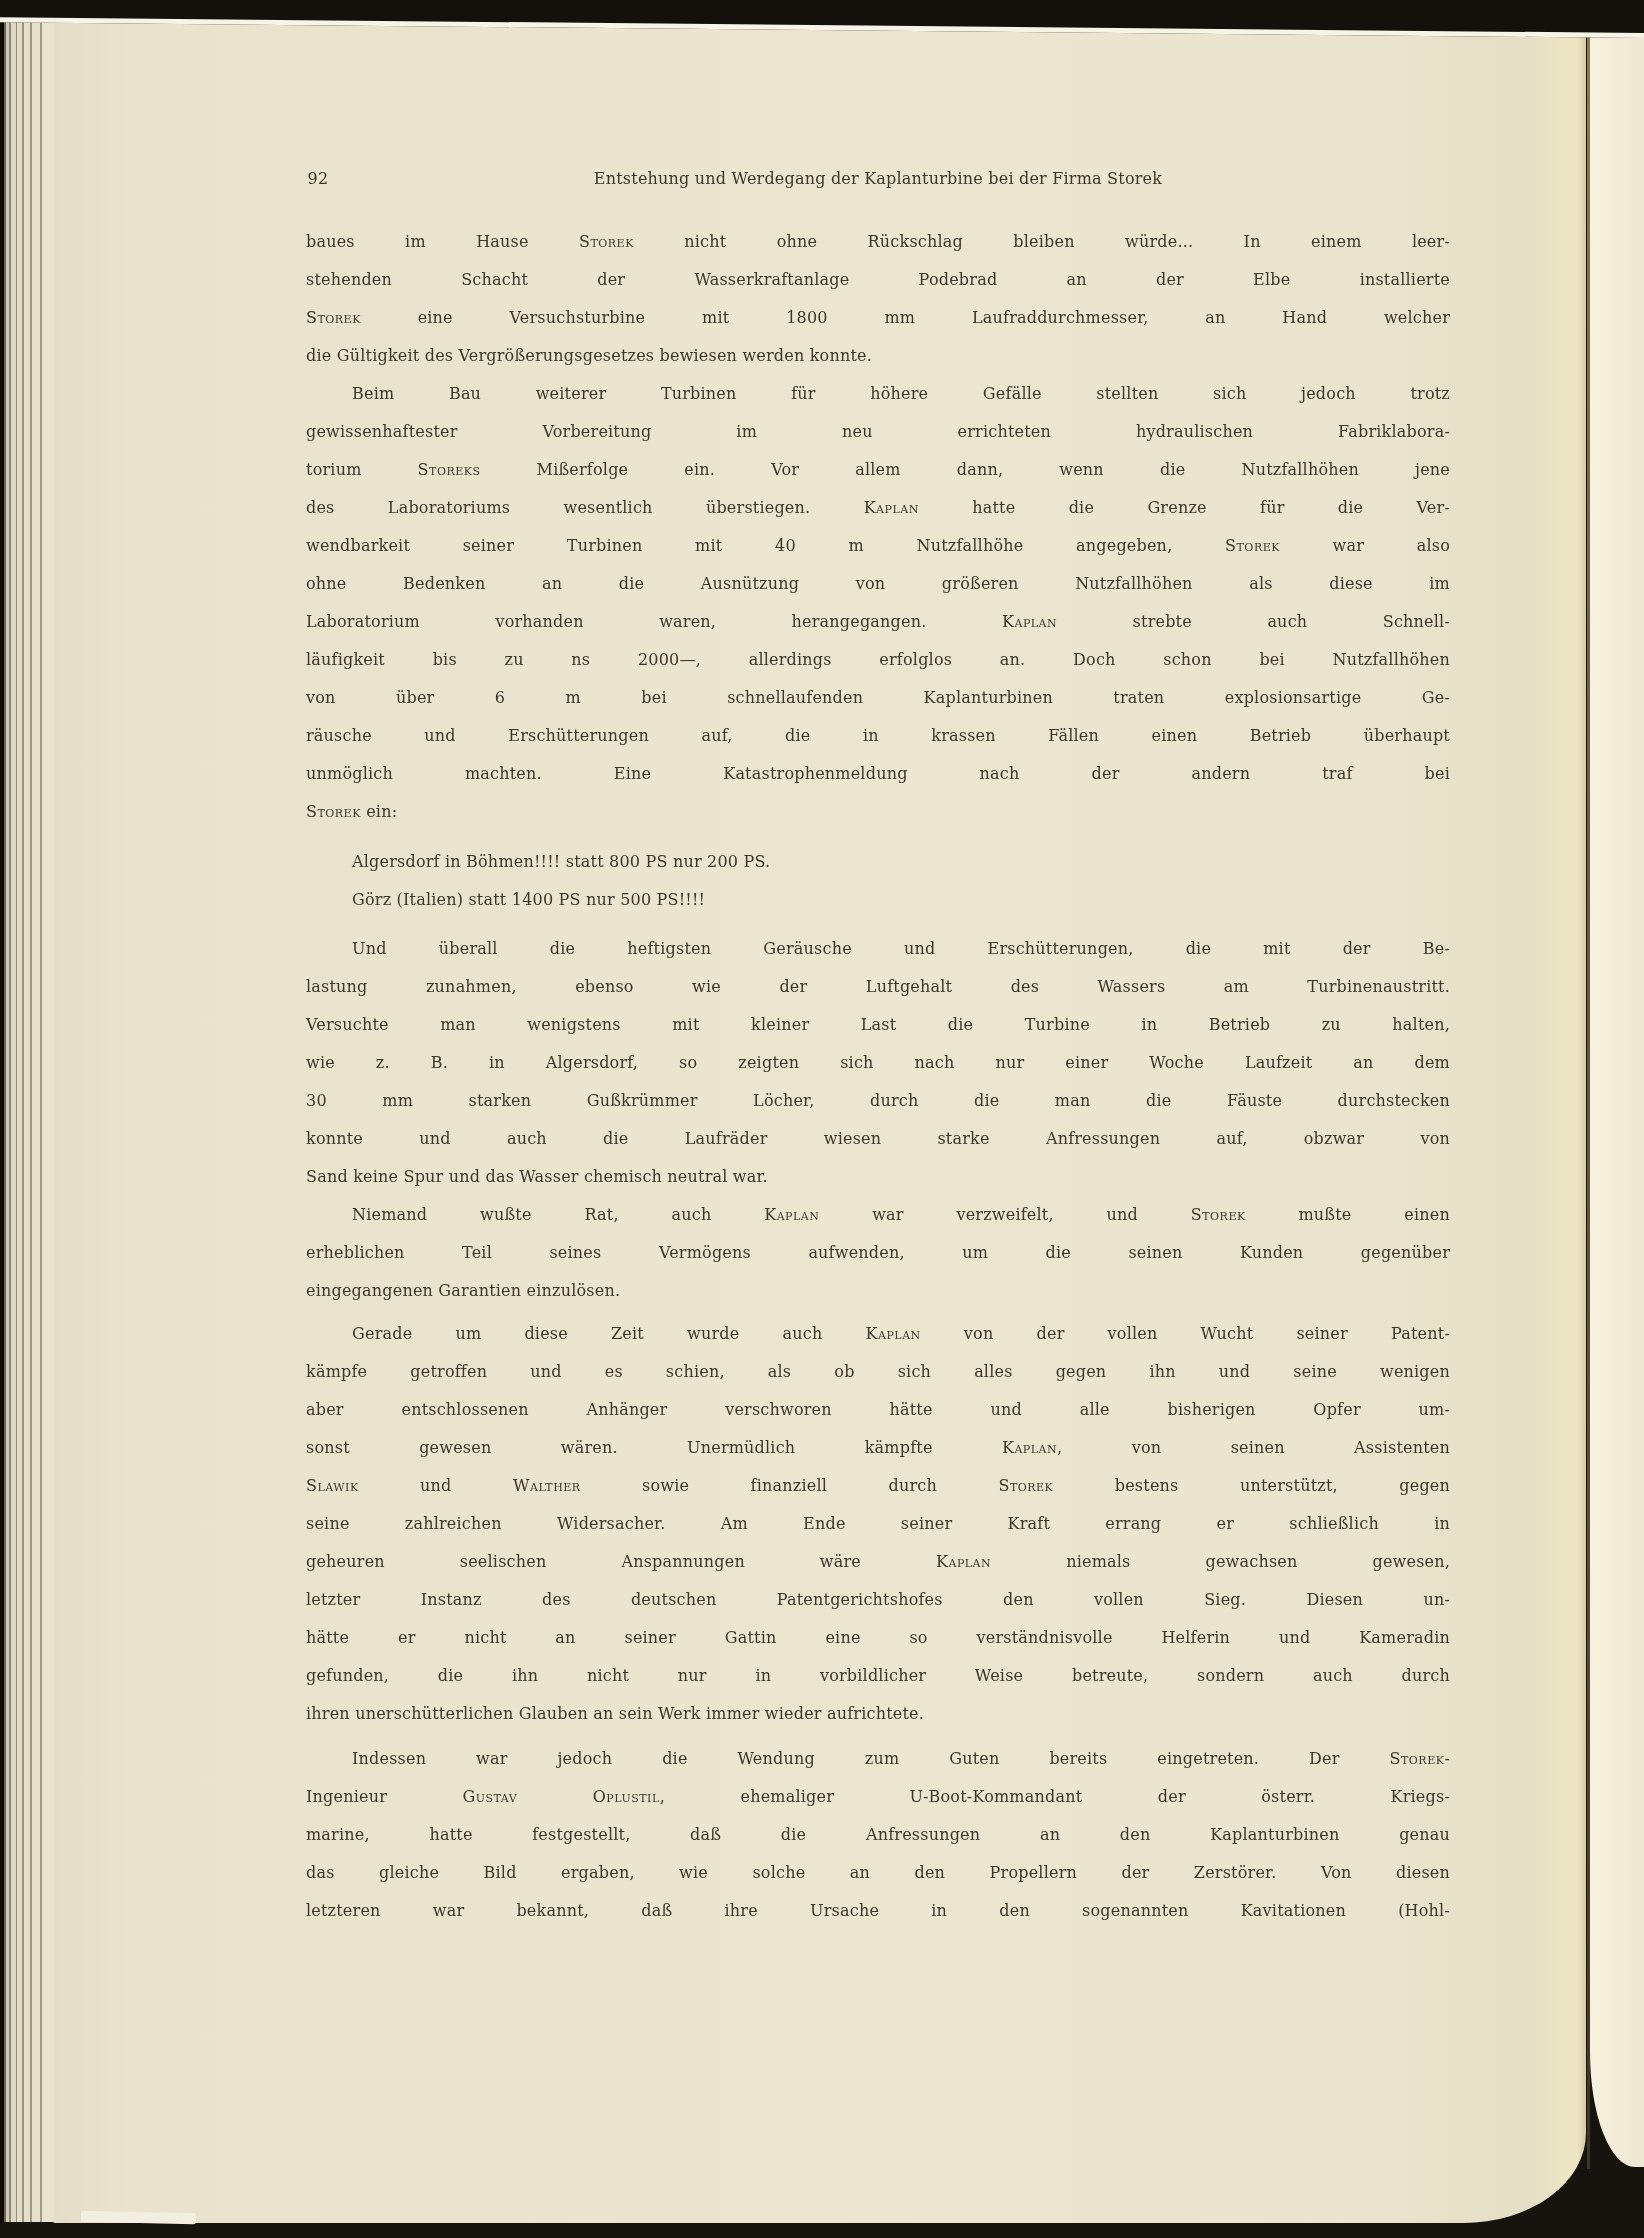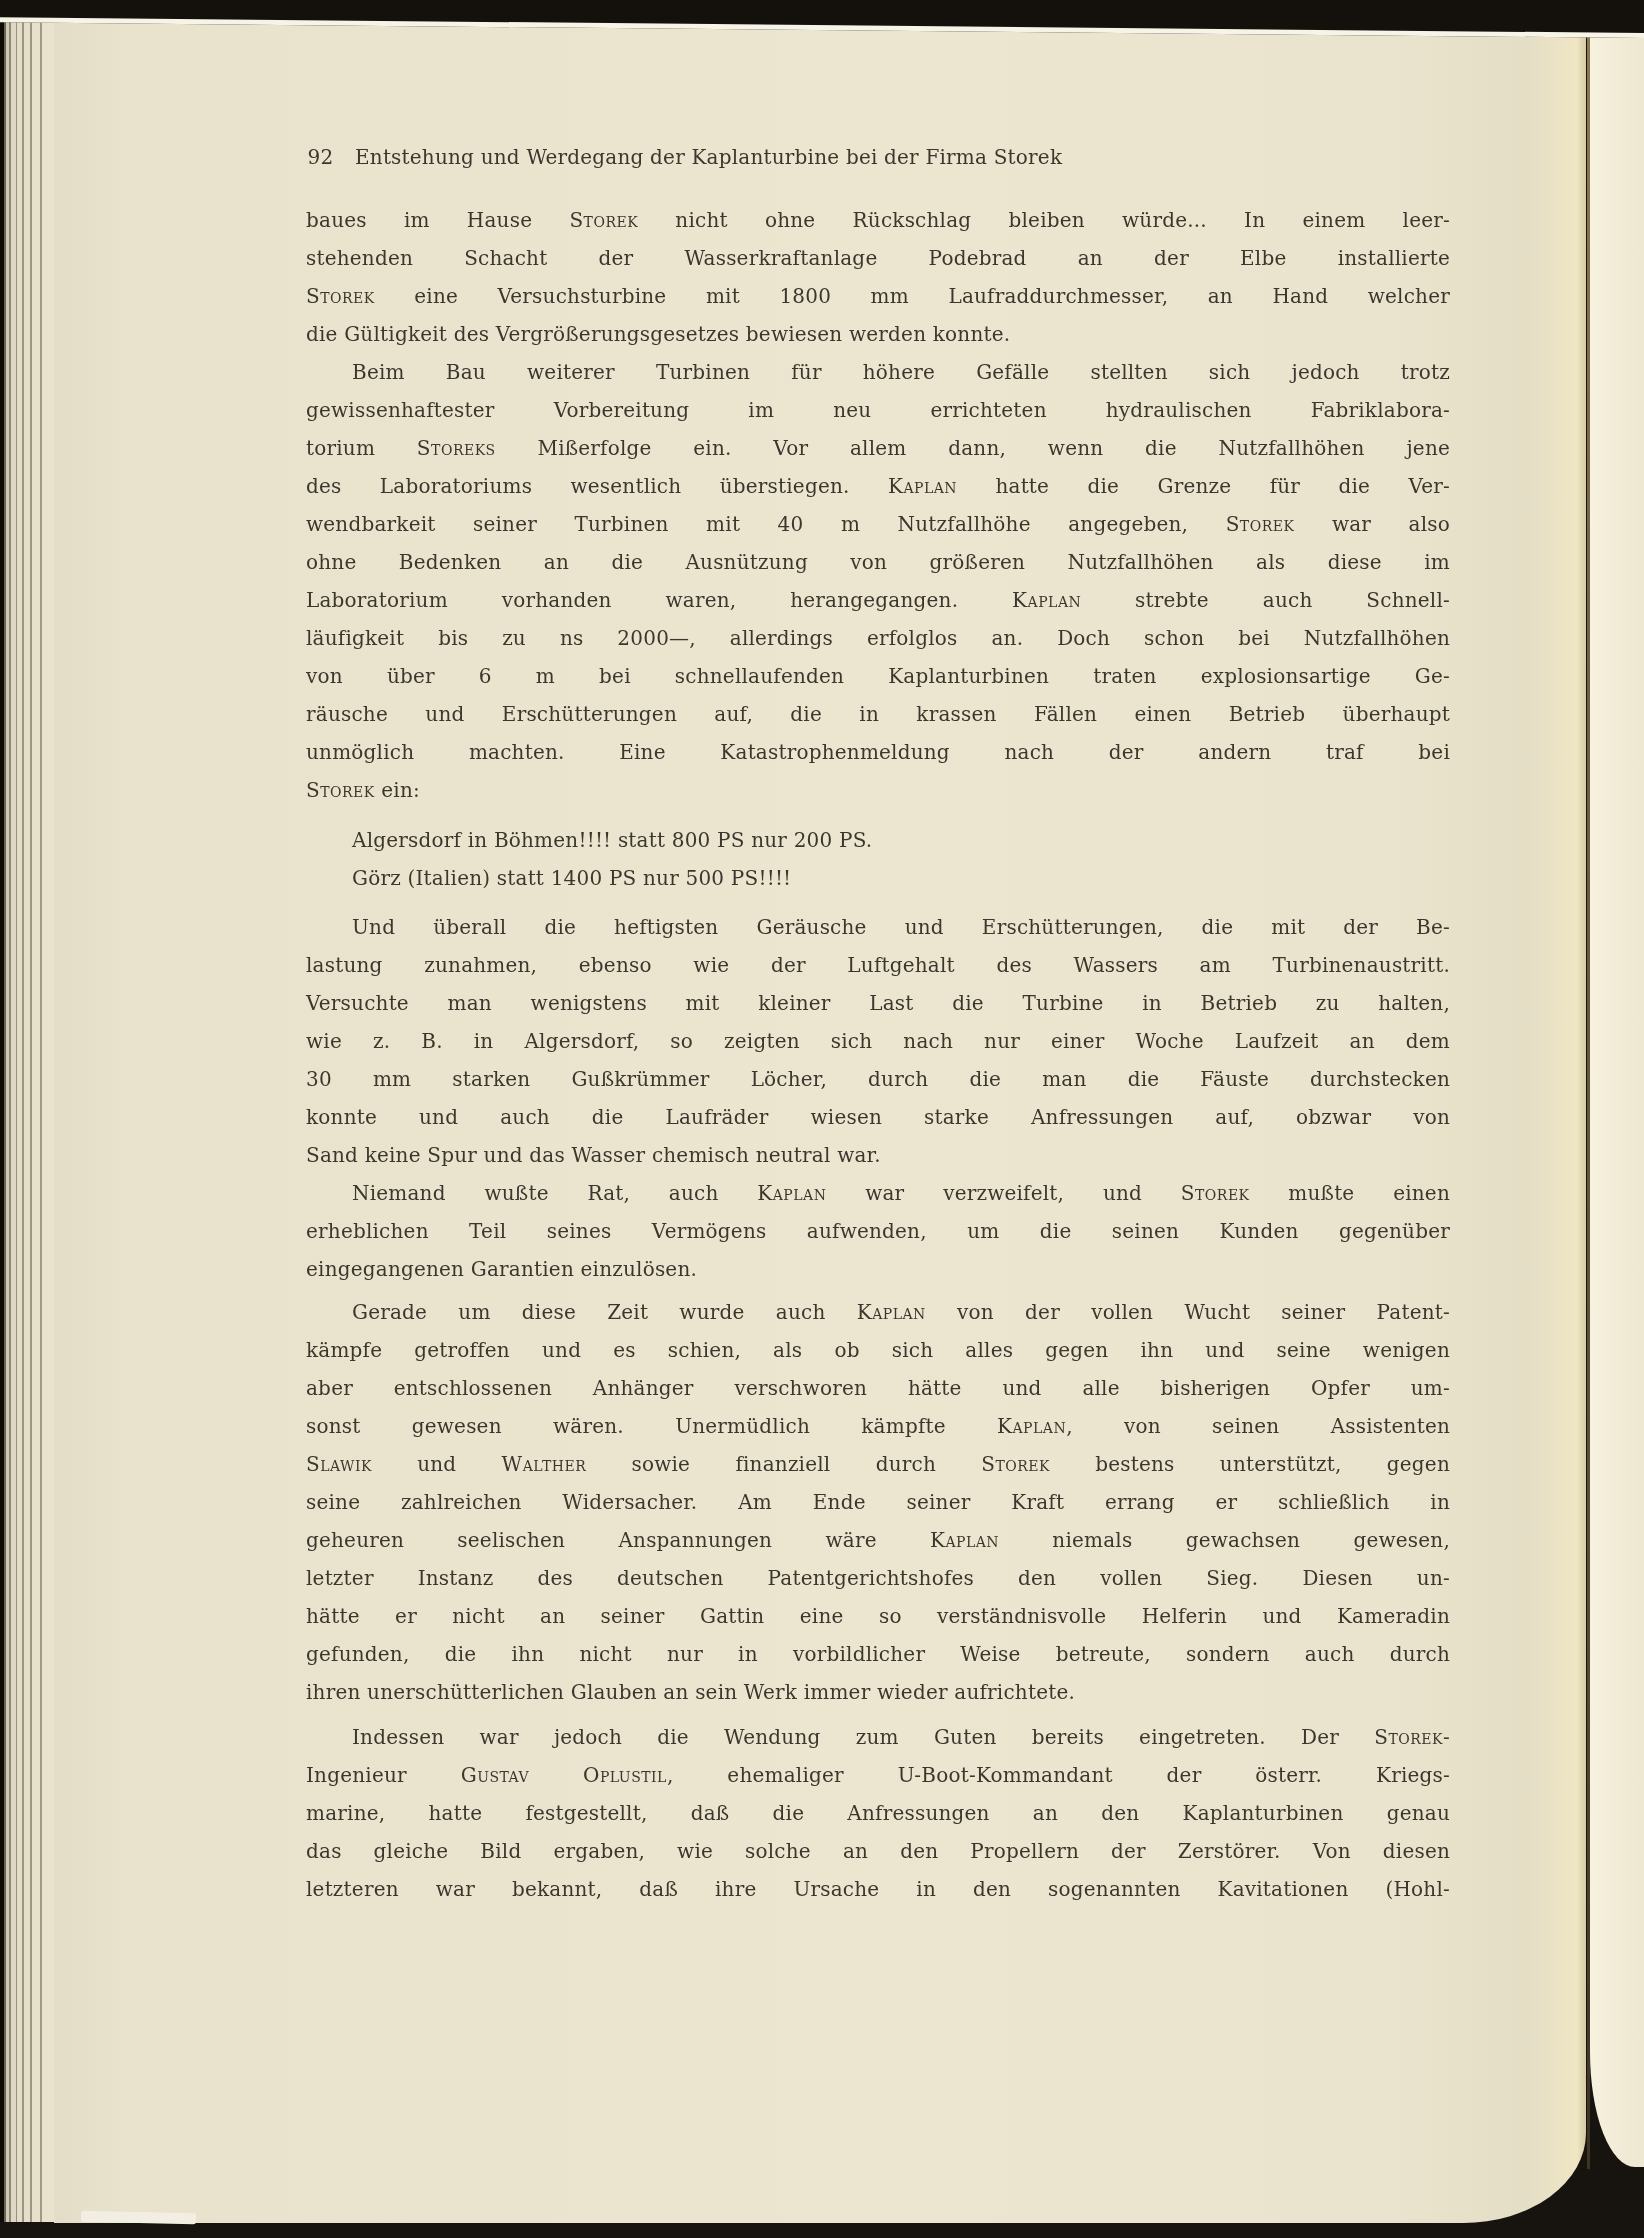--- a/index.html
+++ b/index.html
@@ -48,27 +48,27 @@
     position:absolute;left:1587px;top:35px;width:3.3px;height:2134px;z-index:3;
     background:linear-gradient(180deg,#8a7a4e,#6e6140 30%,#55492f 75%,#3d3522);
   }
   .right-page{
     position:absolute;left:1590px;top:36px;width:54px;height:2131px;z-index:1;
     background:linear-gradient(90deg,#f7f2df,var(--paper-right) 45%,#eee8d2);
     border-bottom-left-radius:45px 115px;
   }
   
   .content{
-    position:absolute;left:306px;top:138px;width:1144px;z-index:7;
-    color:var(--ink);font-size:20px;line-height:38px;
+    position:absolute;left:306px;top:152px;width:1144px;z-index:7;
+    color:var(--ink);font-size:16px;line-height:38px;
     letter-spacing:0.2px;
   }
   .page-header{position:relative;height:38px;margin-bottom:25px;}
   .page-number{position:absolute;left:1.6px;top:0;}
-  .running-title{text-align:left;padding:0 49px;}
+  .running-title{text-align:center;padding:0 49px;margin-top:8px;}
   .para{margin:0;}
   .para.list{margin:11.5px 0;}
   .para.gap6{margin-top:5px;}
   .para.gap8{margin-top:6.6px;}
   .line{min-height:38px;}
   .line.just{text-align:justify;text-align-last:justify;}
   .line.indent{text-indent:46px;}
   .line.list-line{text-indent:46px;}
   .sc{font-variant:small-caps;letter-spacing:0.5px;}
 </style>

